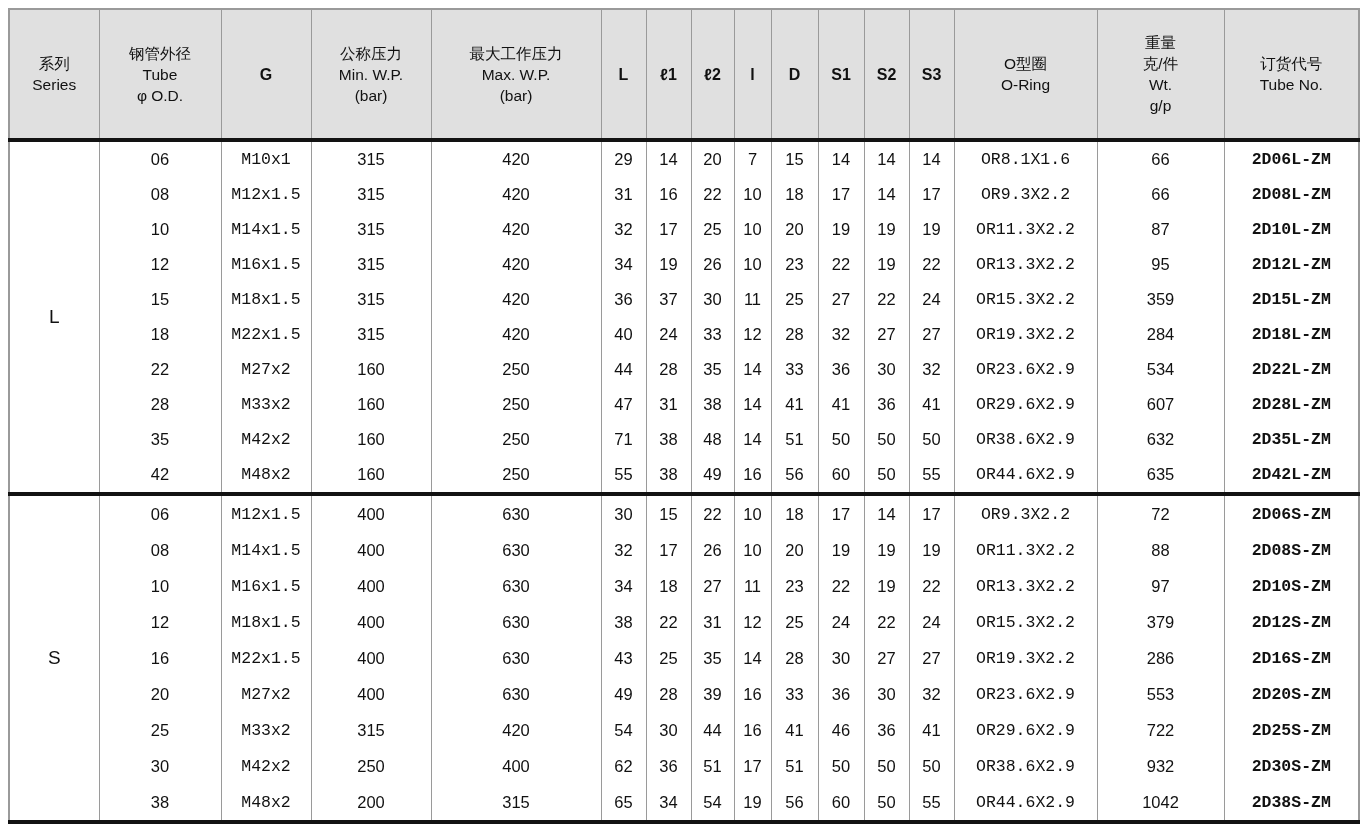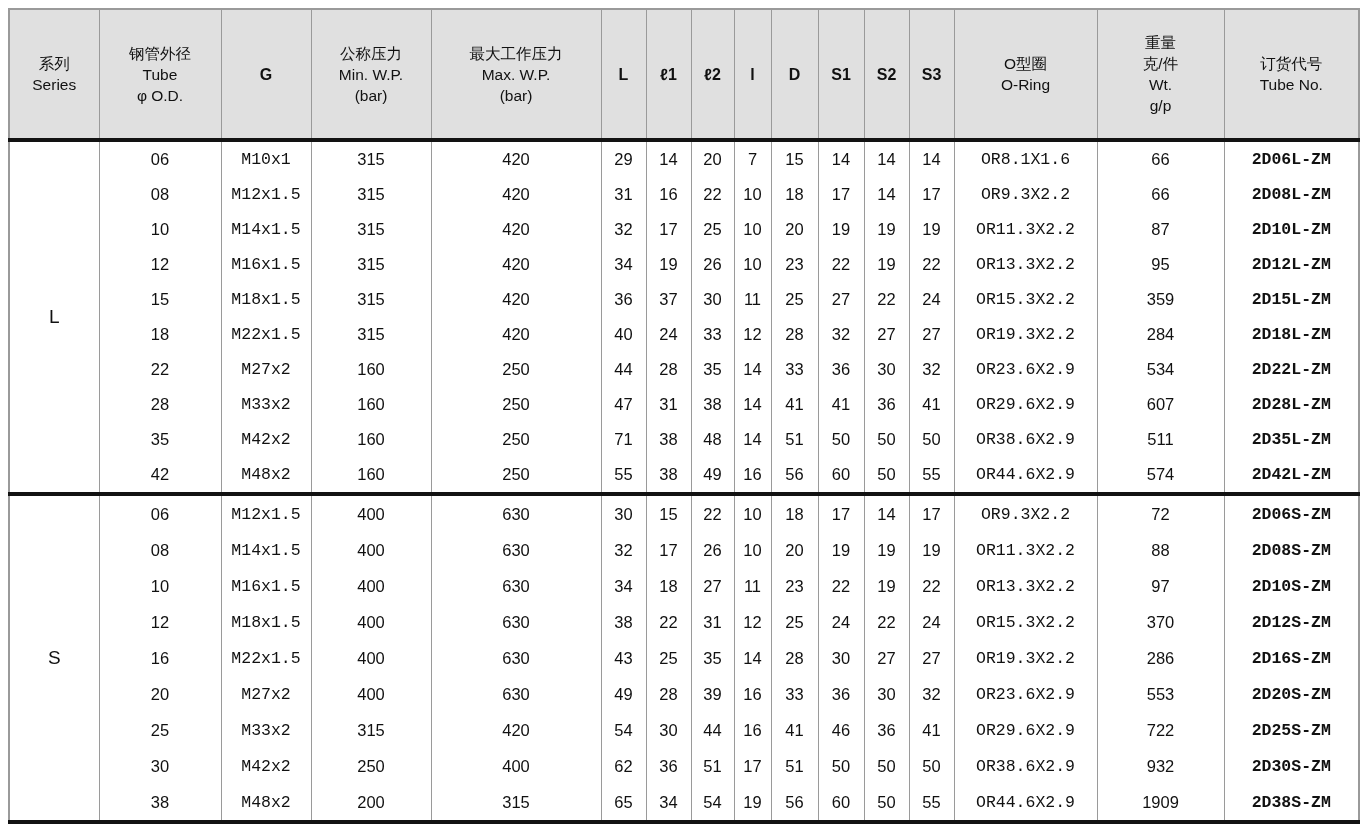--- a/index.html
+++ b/index.html
@@ -304,38 +304,38 @@
           <td>250</td>
           <td>71</td>
           <td>38</td>
           <td>48</td>
           <td>14</td>
           <td>51</td>
           <td>50</td>
           <td>50</td>
           <td>50</td>
           <td class="align-left">OR38.6X2.9</td>
-          <td>511</td>
+          <td>632</td>
           <td class="align-left bold">2D35L-ZM</td>
         </tr>
         <tr>
           <td>42</td>
           <td class="align-left">M48x2</td>
           <td>160</td>
           <td>250</td>
           <td>55</td>
           <td>38</td>
           <td>49</td>
           <td>16</td>
           <td>56</td>
           <td>60</td>
           <td>50</td>
           <td>55</td>
           <td class="align-left">OR44.6X2.9</td>
-          <td>574</td>
+          <td>635</td>
           <td class="align-left bold">2D42L-ZM</td>
         </tr>
       </tbody>
       <tbody data-section="S">
         <tr>
           <td rowspan="9" class="series-cell">S</td>
           <td>06</td>
           <td class="align-left">M12x1.5</td>
           <td>400</td>
           <td>630</td>
@@ -392,21 +392,21 @@
           <td>630</td>
           <td>38</td>
           <td>22</td>
           <td>31</td>
           <td>12</td>
           <td>25</td>
           <td>24</td>
           <td>22</td>
           <td>24</td>
           <td class="align-left">OR15.3X2.2</td>
-          <td>370</td>
+          <td>379</td>
           <td class="align-left bold">2D12S-ZM</td>
         </tr>
         <tr>
           <td>16</td>
           <td class="align-left">M22x1.5</td>
           <td>400</td>
           <td>630</td>
           <td>43</td>
           <td>25</td>
           <td>35</td>
@@ -477,18 +477,18 @@
           <td>315</td>
           <td>65</td>
           <td>34</td>
           <td>54</td>
           <td>19</td>
           <td>56</td>
           <td>60</td>
           <td>50</td>
           <td>55</td>
           <td class="align-left">OR44.6X2.9</td>
-          <td>1909</td>
+          <td>1042</td>
           <td class="align-left bold">2D38S-ZM</td>
         </tr>
       </tbody>
     </table>
 </div>
 
 </body></html>

